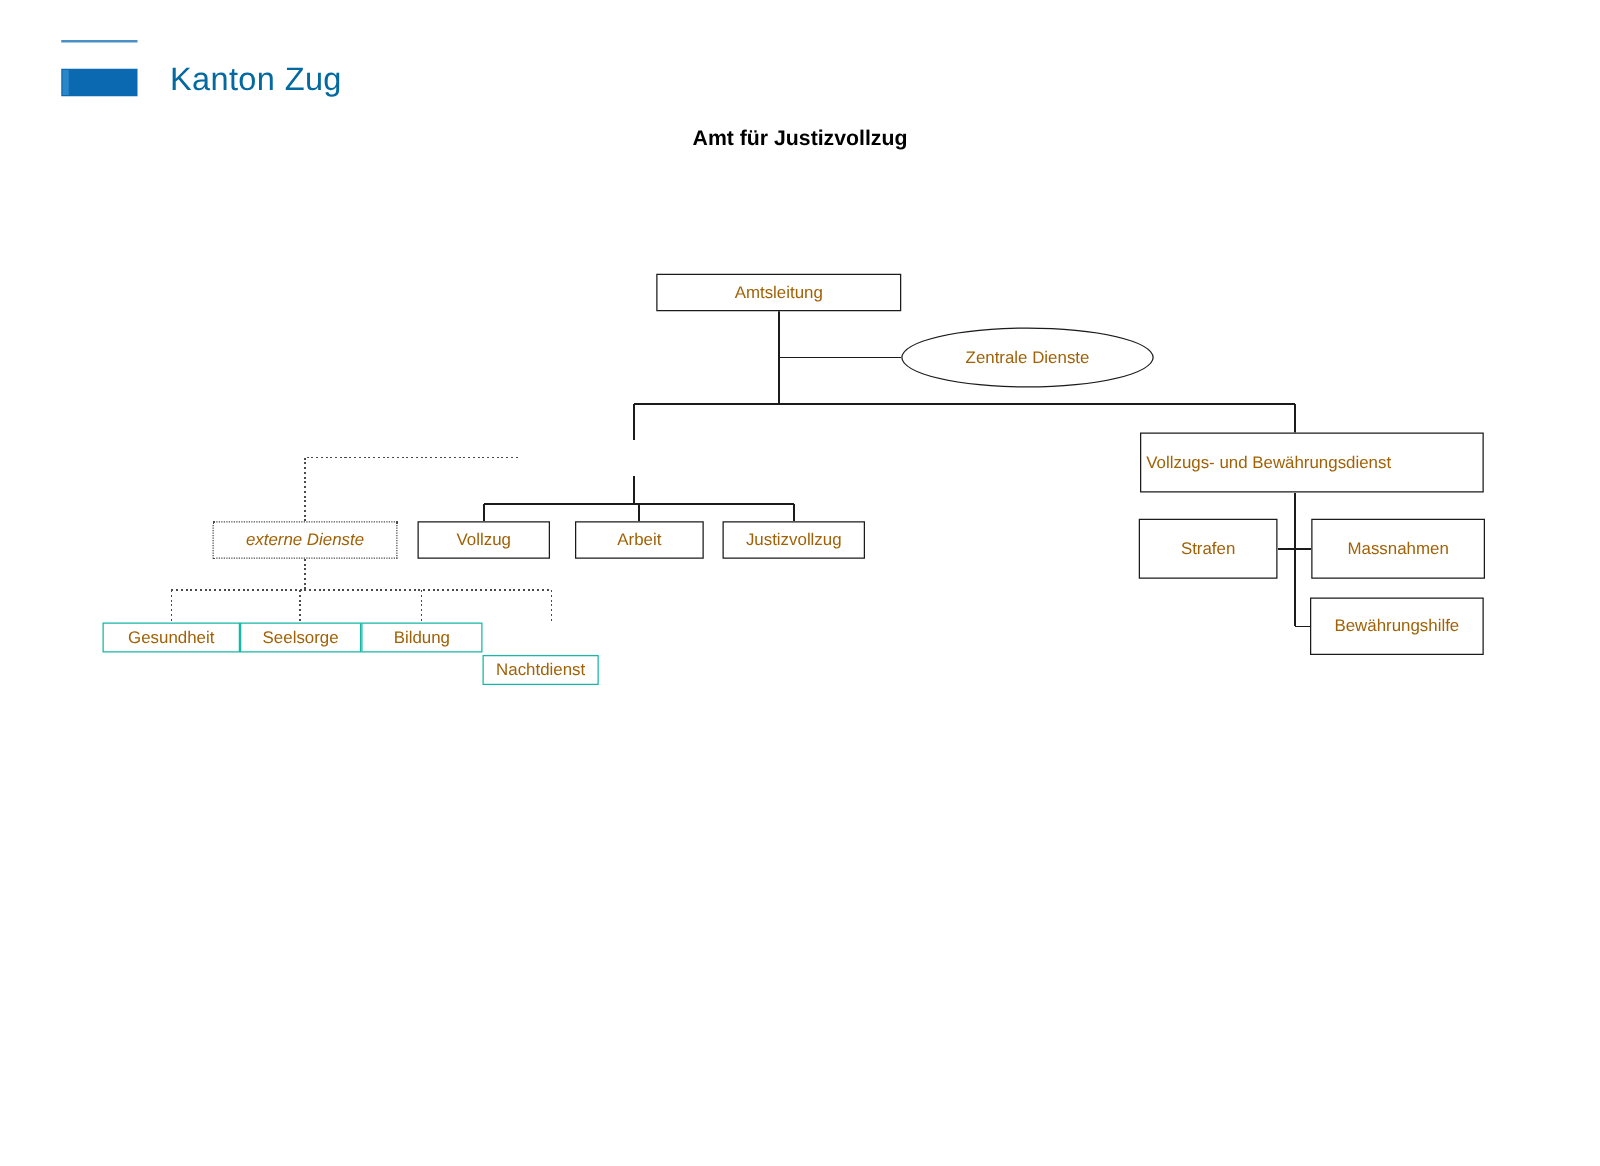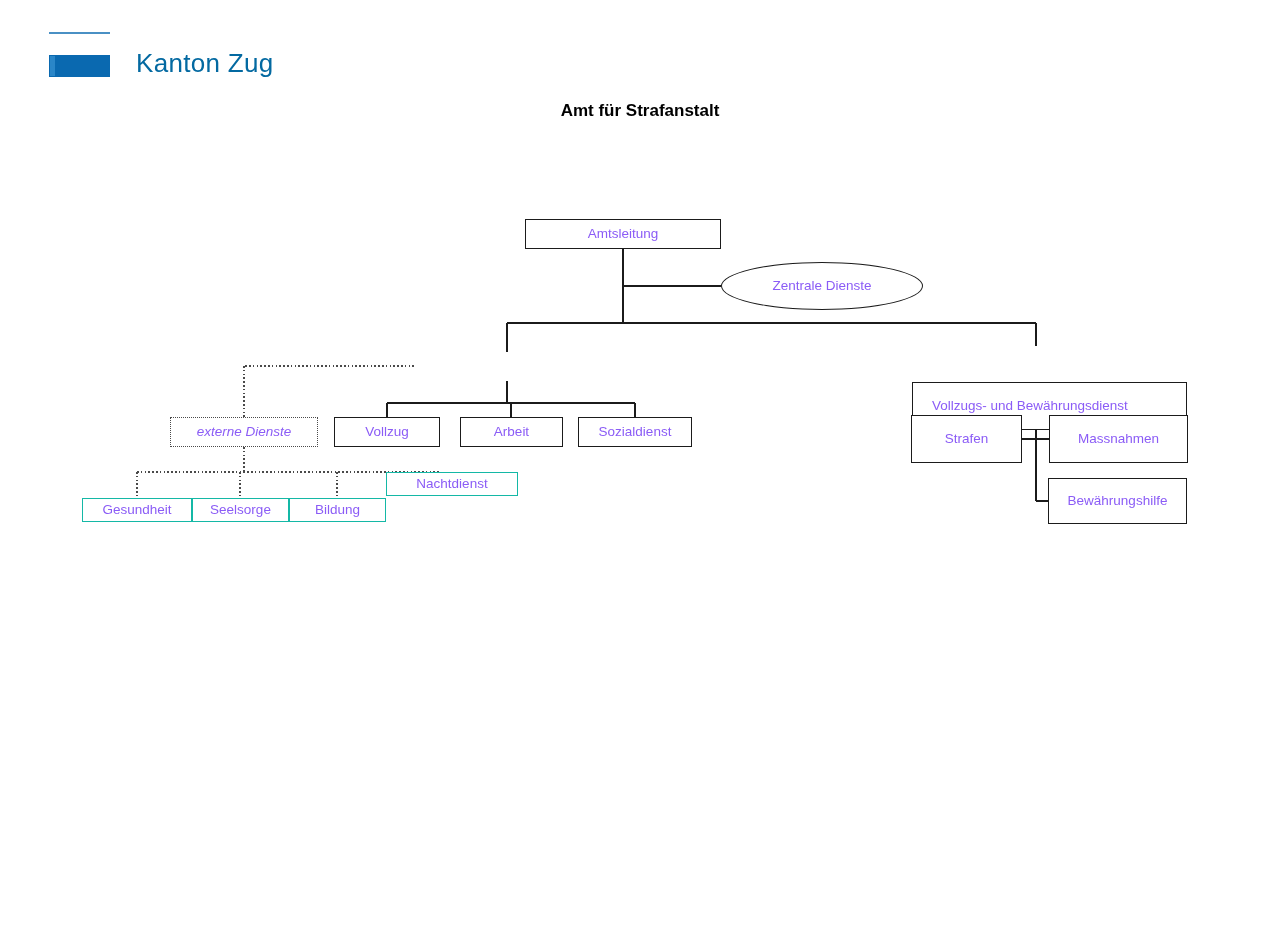--- a/index.html
+++ b/index.html
@@ -91,50 +91,49 @@
   
   .node {
     position: absolute;
     box-sizing: border-box;
     background: #ffffff;
     display: flex;
     align-items: center;
     justify-content: center;
     font-size: 13.5px;
     line-height: 1.2;
-    color: #8b5cf6;
+    color: #a16207;
     text-align: center;
     white-space: nowrap;
   }
   .node.solid  { border: 1px solid #1b1b1b; }
   .node.thin   { border: 1px solid #14b8a6; }
   .node.dotted { border: 1px dotted #4a4a4a; }
   .node.ellipse {
     border: 1px solid #1b1b1b;
     border-radius: 50%;
   }
   .node.left-align {
     justify-content: flex-start;
-    padding-left: 19px;
+    padding-left: 4px;
     text-align: left;
-    margin-top: 36px;
   }
 </style>
 </head>
 <body>
 
 <div id="logo-block">
   <div id="logo-rule"></div>
   <div id="logo-mark">
     <div id="logo-mark-notch"></div>
   </div>
   <div id="logo-text">Kanton Zug</div>
 </div>
 
-<div id="chart-title">Amt für Strafanstalt</div>
+<div id="chart-title">Amt für Justizvollzug</div>
 
 <div id="diagram">
 
   <svg id="edges" viewBox="0 0 1280 933" xmlns="http://www.w3.org/2000/svg">
     <g stroke="#1b1b1b" stroke-width="1.2" fill="none" shape-rendering="crispEdges">
 
       <line x1="623" y1="249" x2="623" y2="323"></line>
 
       <line x1="623" y1="286" x2="721" y2="286"></line>
 
@@ -170,23 +169,23 @@
     </g>
   </svg>
 
   <div class="node solid" style="left:525px; top:219px; width:196px; height:30px;">Amtsleitung</div>
   <div class="node ellipse" style="left:721px; top:262px; width:202px; height:48px;">Zentrale Dienste</div>
   <div class="node solid left-align" style="left:912px; top:346px; width:275px; height:48px;">Vollzugs- und Bewährungsdienst</div>
 
   <div class="node dotted" style="left:170px; top:417px; width:148px; height:30px;font-style:italic;">externe Dienste</div>
   <div class="node solid" style="left:334px; top:417px; width:106px; height:30px;">Vollzug</div>
   <div class="node solid" style="left:460px; top:417px; width:103px; height:30px;">Arbeit</div>
-  <div class="node solid" style="left:578px; top:417px; width:114px; height:30px;">Sozialdienst</div>
+  <div class="node solid" style="left:578px; top:417px; width:114px; height:30px;">Justizvollzug</div>
 
   <div class="node solid" style="left:911px; top:415px; width:111px; height:48px;">Strafen</div>
   <div class="node solid" style="left:1049px; top:415px; width:139px; height:48px;">Massnahmen</div>
   <div class="node solid" style="left:1048px; top:478px; width:139px; height:46px;">Bewährungshilfe</div>
 
   <div class="node thin" style="left:82px;  top:498px; width:110px; height:24px;">Gesundheit</div>
   <div class="node thin" style="left:192px; top:498px; width:97px;  height:24px;">Seelsorge</div>
   <div class="node thin" style="left:289px; top:498px; width:97px;  height:24px;">Bildung</div>
-  <div class="node thin" style="left:386px; top:472px; width:132px; height:24px;">Nachtdienst</div>
+  <div class="node thin" style="left:386px; top:524px; width:93px; height:24px;">Nachtdienst</div>
 </div>
 
 </body></html>

